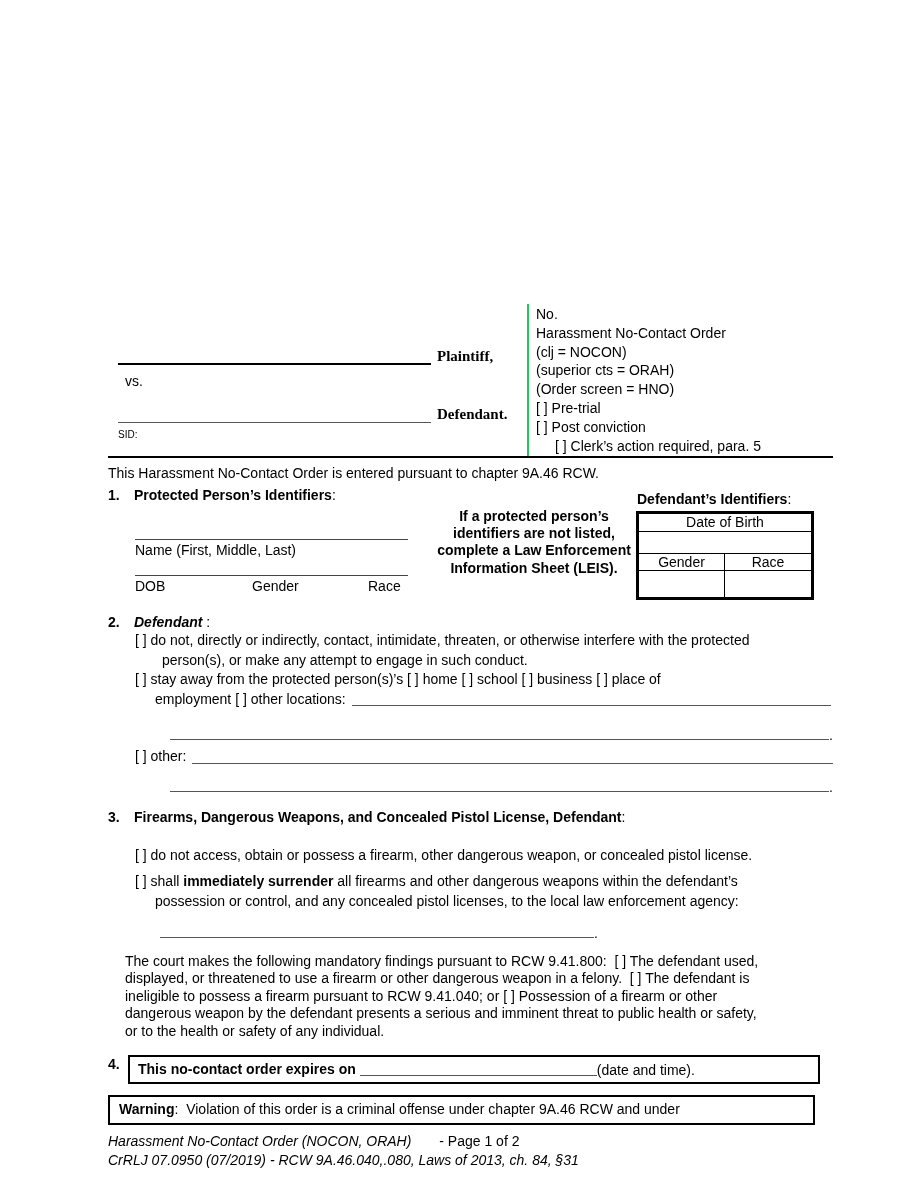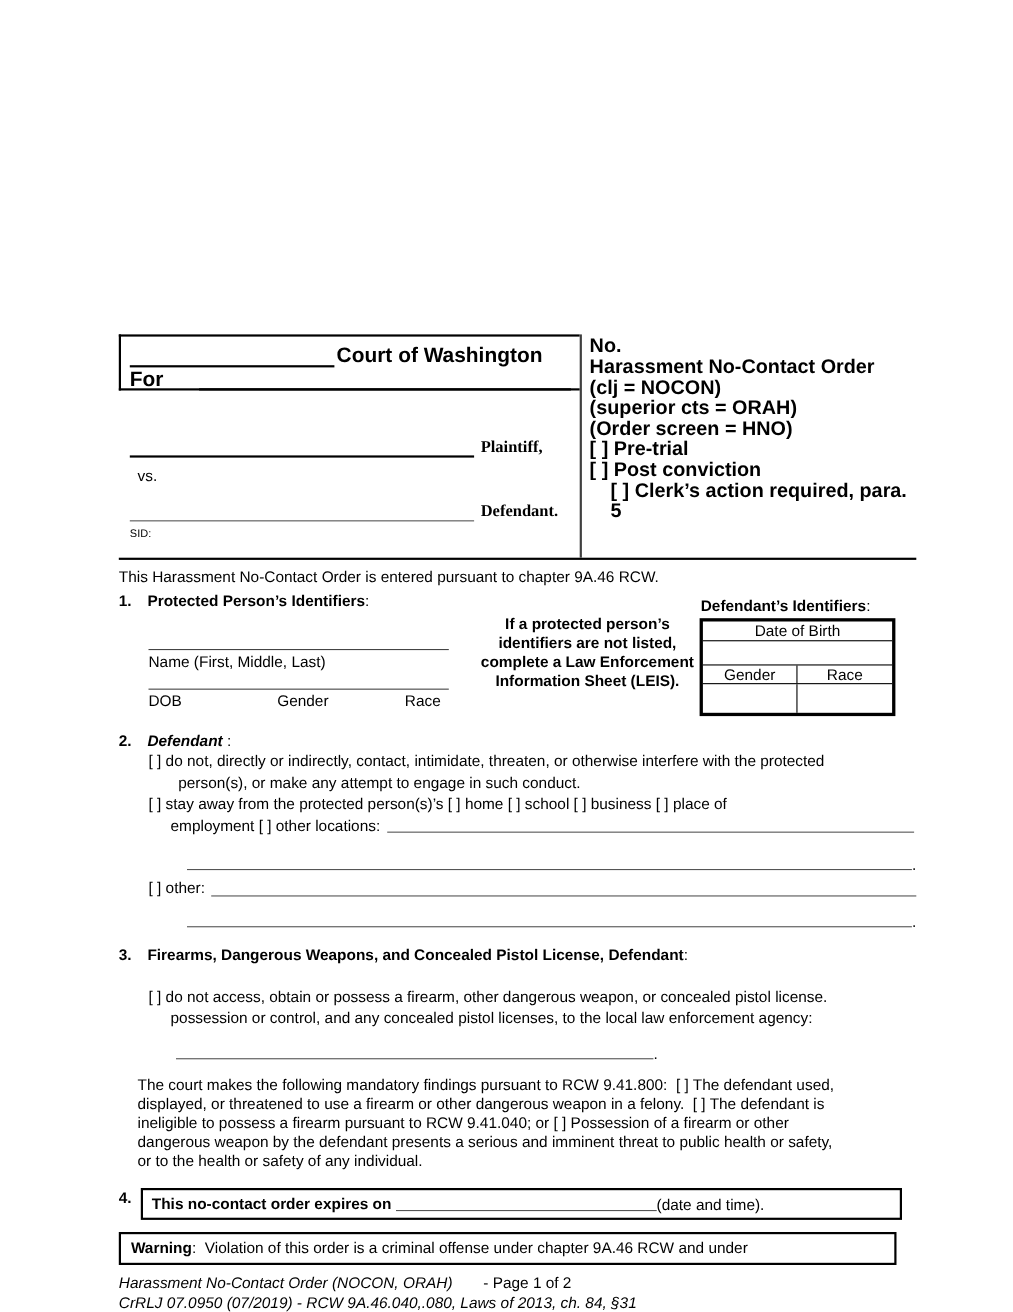--- a/index.html
+++ b/index.html
@@ -23,22 +23,22 @@
   .for-label { font-weight:bold; font-size:19px; line-height:19px; }
   .for-blank { flex:1; border-bottom:2px solid #000; height:18px; margin-left:32px; margin-right:2px; }
   .parties { padding:44px 0 12px 0; }
   .party-row { display:flex; align-items:flex-end; }
   .party-line-thick { width:313px; border-bottom:2px solid #000; height:16px; margin-left:10px; }
   .party-line-thin  { width:313px; border-bottom:1px solid #555; height:16px; margin-left:10px; }
   .party-label { font-weight:bold; font-size:15px; margin-left:6px; line-height:17px;font-family:Liberation Serif, serif; }
   .vs-label { margin:8px 0 0 17px; line-height:17px; }
   .def-row { margin-top:16px; }
   .sid-label { margin:3px 0 0 10px; font-size:10px; line-height:18px; }
-  .cap-right { flex:1; border-left:2px solid #404040; padding:1px 0 0 7px;
-               font-weight:bold; font-size:18px; line-height:18.8px; }
+  .cap-right { flex:1; border-left:2px solid #22c55e; padding:1px 0 0 7px;
+               font-weight:normal; font-size:14px; line-height:18.8px; }
   .cap-indent { padding-left:19px; }
 
   
   .intro { margin-top:7px; line-height:17px; }
 
   
   .sec1 { position:relative; height:119px; margin-top:3px; }
   .s1-heading { position:absolute; left:0; top:2px; }
   .sec-num { font-weight:bold; display:inline-block; width:26px; }
   .h-bold { font-weight:bold; }
@@ -93,30 +93,20 @@
   .fo-upright { font-style:normal;margin-left:24px; }
 </style>
 </head>
 <body>
 
 <div class="page">
   <div class="doc">
 
     <div class="caption">
       <div class="cap-left">
-        <div class="court-box">
-          <div class="cb-line1">
-            <span class="cb-blank"></span>
-            <span class="court-title">Court of Washington</span>
-          </div>
-          <div class="cb-line2">
-            <span class="for-label">For</span>
-            <span class="for-blank"></span>
-          </div>
-        </div>
         <div class="parties">
           <div class="party-row">
             <span class="party-line-thick"></span>
             <span class="party-label">Plaintiff,</span>
           </div>
           <div class="vs-label">vs.</div>
           <div class="party-row def-row">
             <span class="party-line-thin"></span>
             <span class="party-label">Defendant.</span>
           </div>
@@ -194,20 +184,23 @@
             <span>.</span>
         </div>
       </div>
     </div>
 
     <div class="sec3">
       <div class="sec-head">
         <span class="sec-num">3.</span><span class="h-bold">Firearms, Dangerous Weapons, and Concealed Pistol License, Defendant</span><span>:</span>
       </div>
       <div class="line ind1 item pre">[ ] do not access, obtain or possess a firearm, other dangerous weapon, or concealed pistol license.</div>
+      <div class="line ind1 item2">
+        <span class="pre">[ ] shall </span><span class="h-bold pre">immediately surrender</span><span class="pre"> all firearms and other dangerous weapons within the defendant’s</span>
+      </div>
       <div class="line ind2b pre">possession or control, and any concealed pistol licenses, to the local law enforcement agency:</div>
       <div class="agency-blank-row">
         <span class="cont-fill"></span>
           <span>.</span>
       </div>
       <div class="findings">
         <div class="pre">The court makes the following mandatory findings pursuant to RCW 9.41.800:  [ ] The defendant used,</div>
         <div class="pre">displayed, or threatened to use a firearm or other dangerous weapon in a felony.  [ ] The defendant is</div>
         <div class="pre">ineligible to possess a firearm pursuant to RCW 9.41.040; or [ ] Possession of a firearm or other</div>
         <div class="pre">dangerous weapon by the defendant presents a serious and imminent threat to public health or safety,</div>

